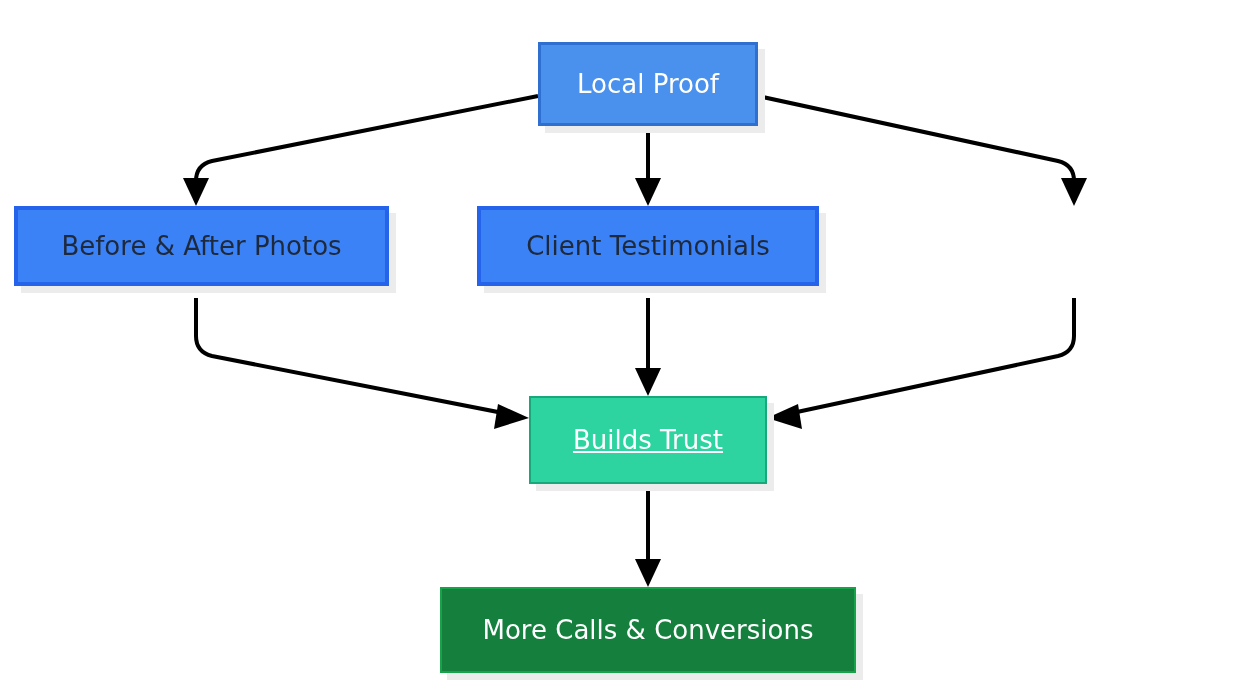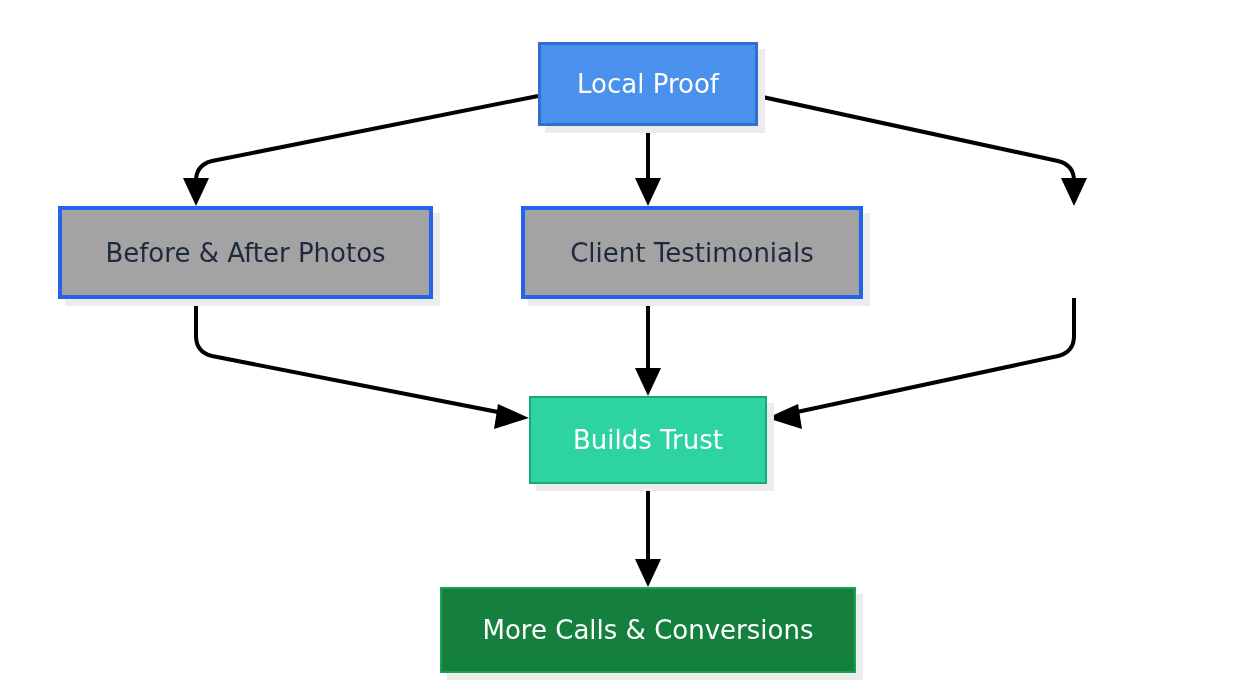--- a/index.html
+++ b/index.html
@@ -50,43 +50,43 @@
     border: 3px solid #2f6fd0;
     color: #ffffff;
     font-size: 26px;
     box-shadow: 7px 7px 0 0 #ececec;
     margin-top: 24px;
   }
 
   
   .node-proof {
     top: 206px;
-    height: 93px;
-    background: #a3a3a3;
+    height: 80px;
+    background: #3b82f6;
     border: 4px solid #2563eb;
     color: #1e293b;
     font-size: 26px;
     box-shadow: 7px 7px 0 0 #ececec;
-    margin-left: 44px;
   }
   .node-proof-0 { left: 14px;   width: 375px; }
   .node-proof-1 { left: 477px;  width: 342px; align-items: center; }
   .node-proof-2 { left: 913px;  width: 320px; }
 
   
   .node-trust {
     left: 529px;
     top: 396px;
     width: 238px;
     height: 88px;
     background: #2dd4a0;
     border: 2px solid #19a87c;
     color: #ffffff;
     font-size: 26px;
     box-shadow: 7px 7px 0 0 #ececec;
+    text-decoration: underline;
   }
   .node-outcome {
     left: 440px;
     top: 587px;
     width: 416px;
     height: 86px;
     background: #15803d;
     border: 2px solid #16a34a;
     color: #ffffff;
     font-size: 26px;

